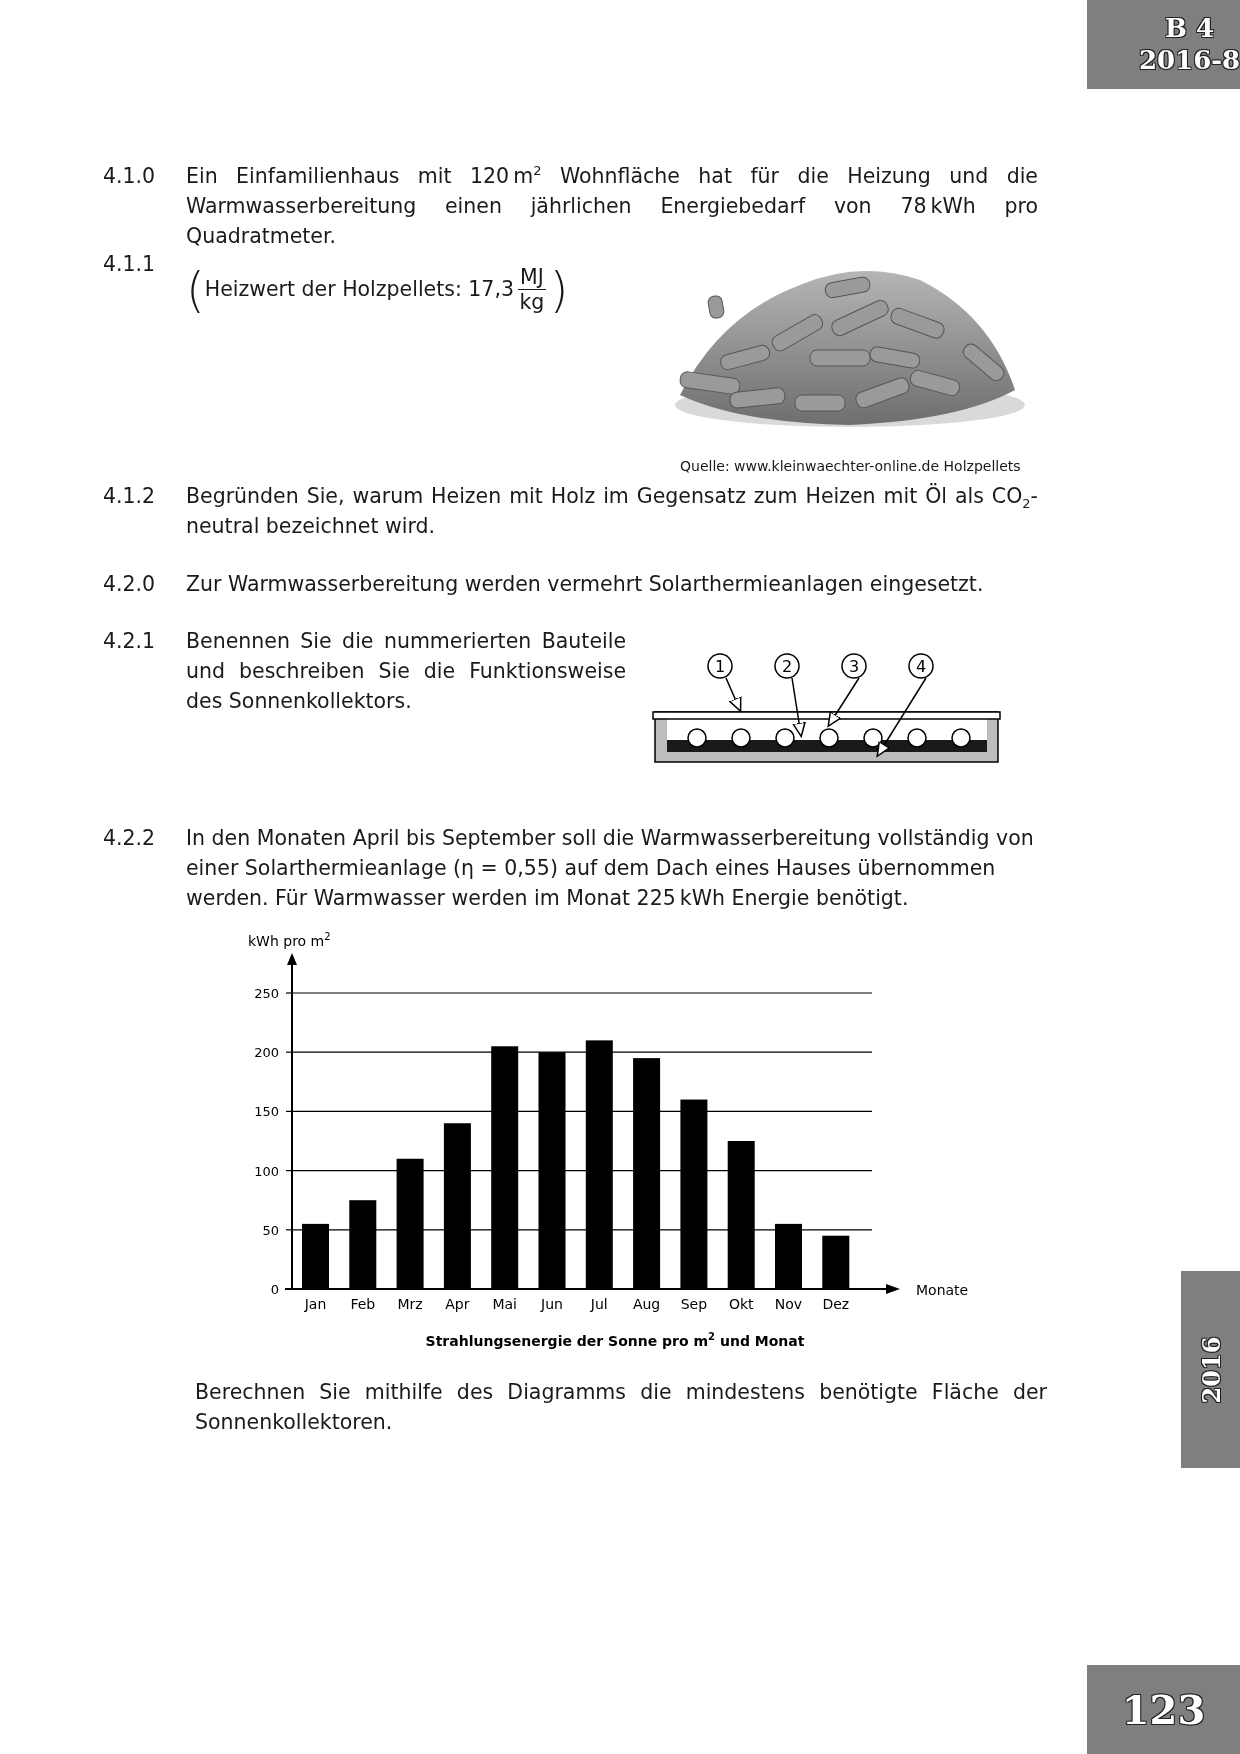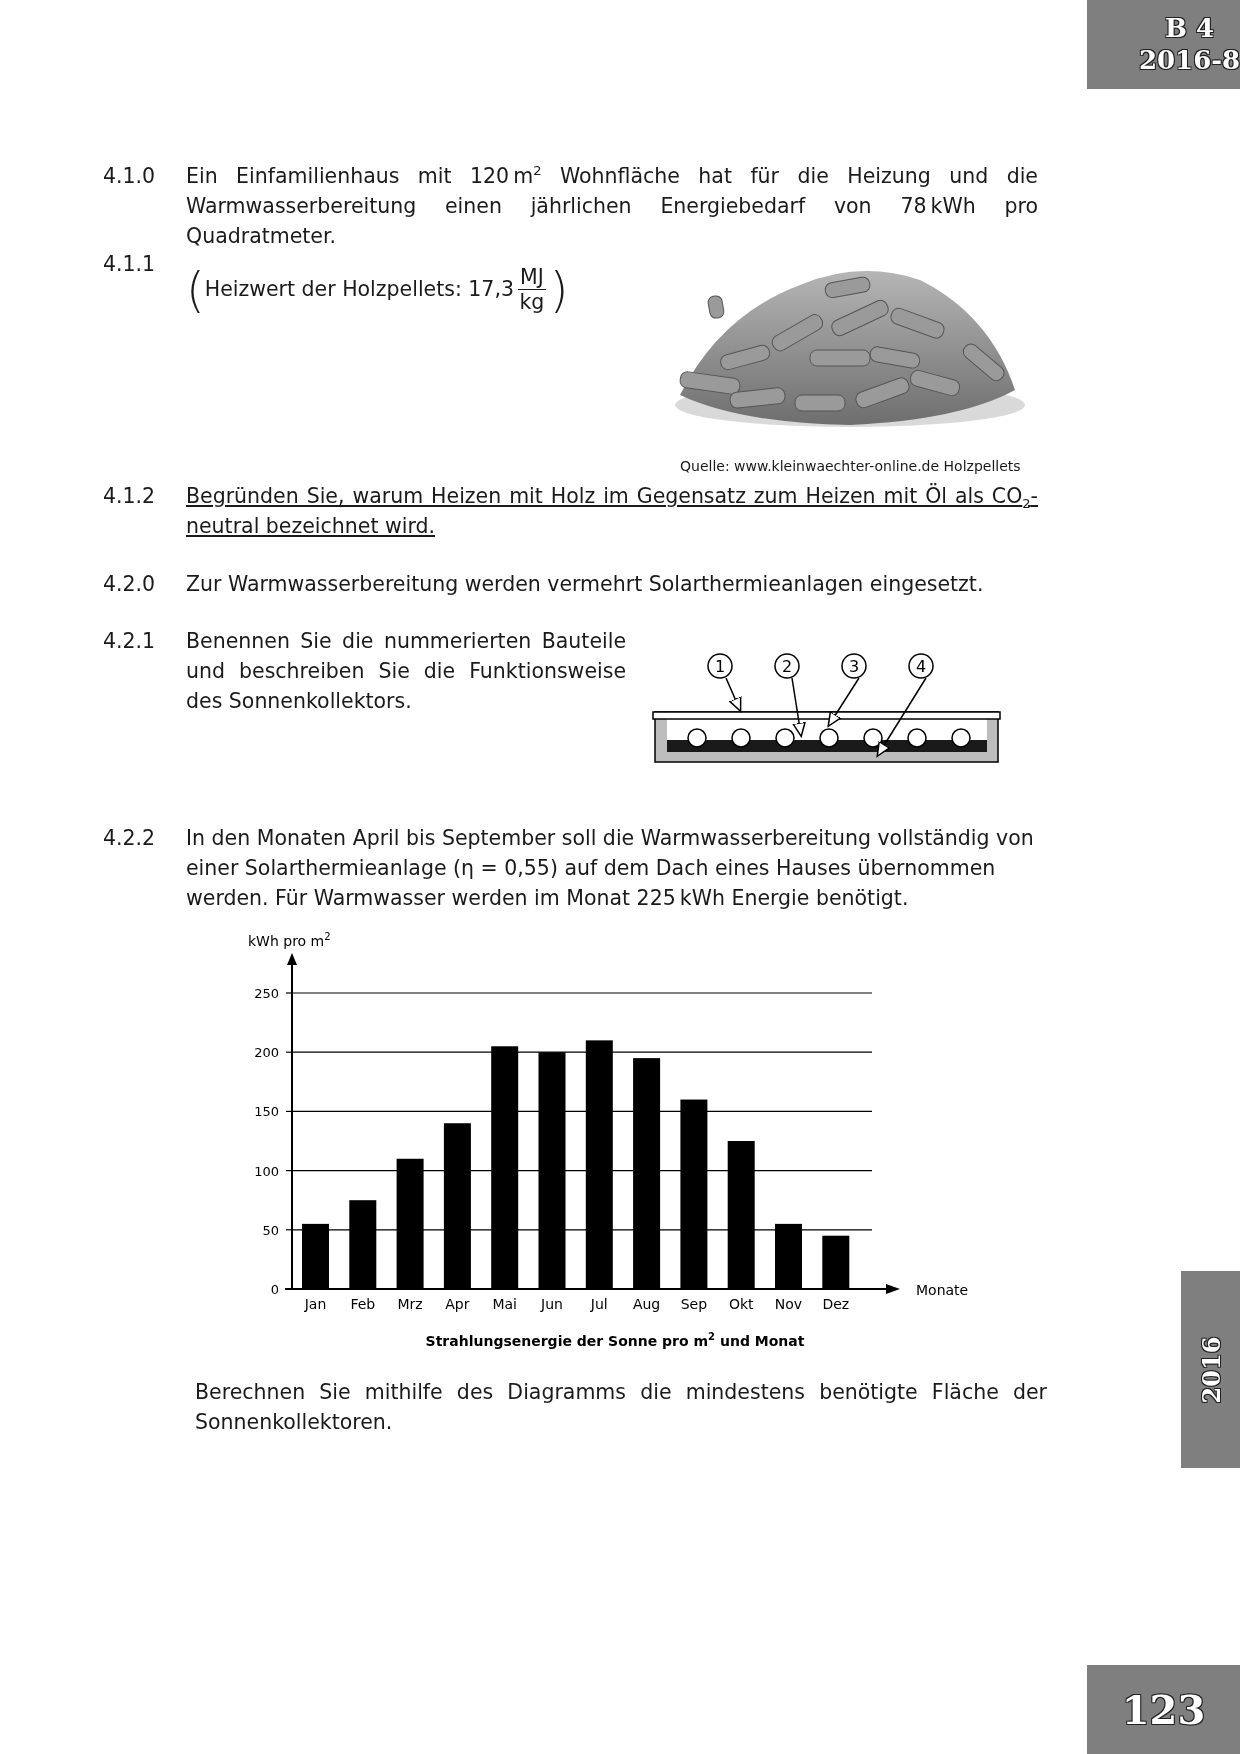--- a/index.html
+++ b/index.html
@@ -80,21 +80,21 @@
     <rect x="60" y="95" width="50" height="15" rx="7" transform="rotate(-15 85 102)"></rect>
     <rect x="210" y="95" width="50" height="15" rx="7" transform="rotate(10 235 102)"></rect>
     <rect x="165" y="25" width="45" height="15" rx="7" transform="rotate(-10 187 32)"></rect>
     <rect x="45" y="45" width="22" height="14" rx="6" transform="rotate(80 56 52)"></rect>
   </g>
 </svg>
 <div class="source">Quelle: www.kleinwaechter-online.de Holzpellets</div>
 
 <div class="task" style="top:481px; width:935px;">
   <div class="num">4.1.2</div>
-  <div class="body just" style="width:852px;text-decoration:underline;">
+  <div class="body just" style="width:852px;">
     <span>Begründen Sie, warum Heizen mit Holz im Gegensatz zum Heizen mit Öl als CO</span><sub>2</sub><span>-neutral bezeichnet wird.</span>
   </div>
 </div>
 
 <div class="task" style="top:569px; width:935px;">
   <div class="num">4.2.0</div>
   <div class="body" style="width:852px;">Zur Warmwasserbereitung werden vermehrt Solarthermieanlagen eingesetzt.</div>
 </div>
 
 <div class="task" style="top:626px; width:540px;">

